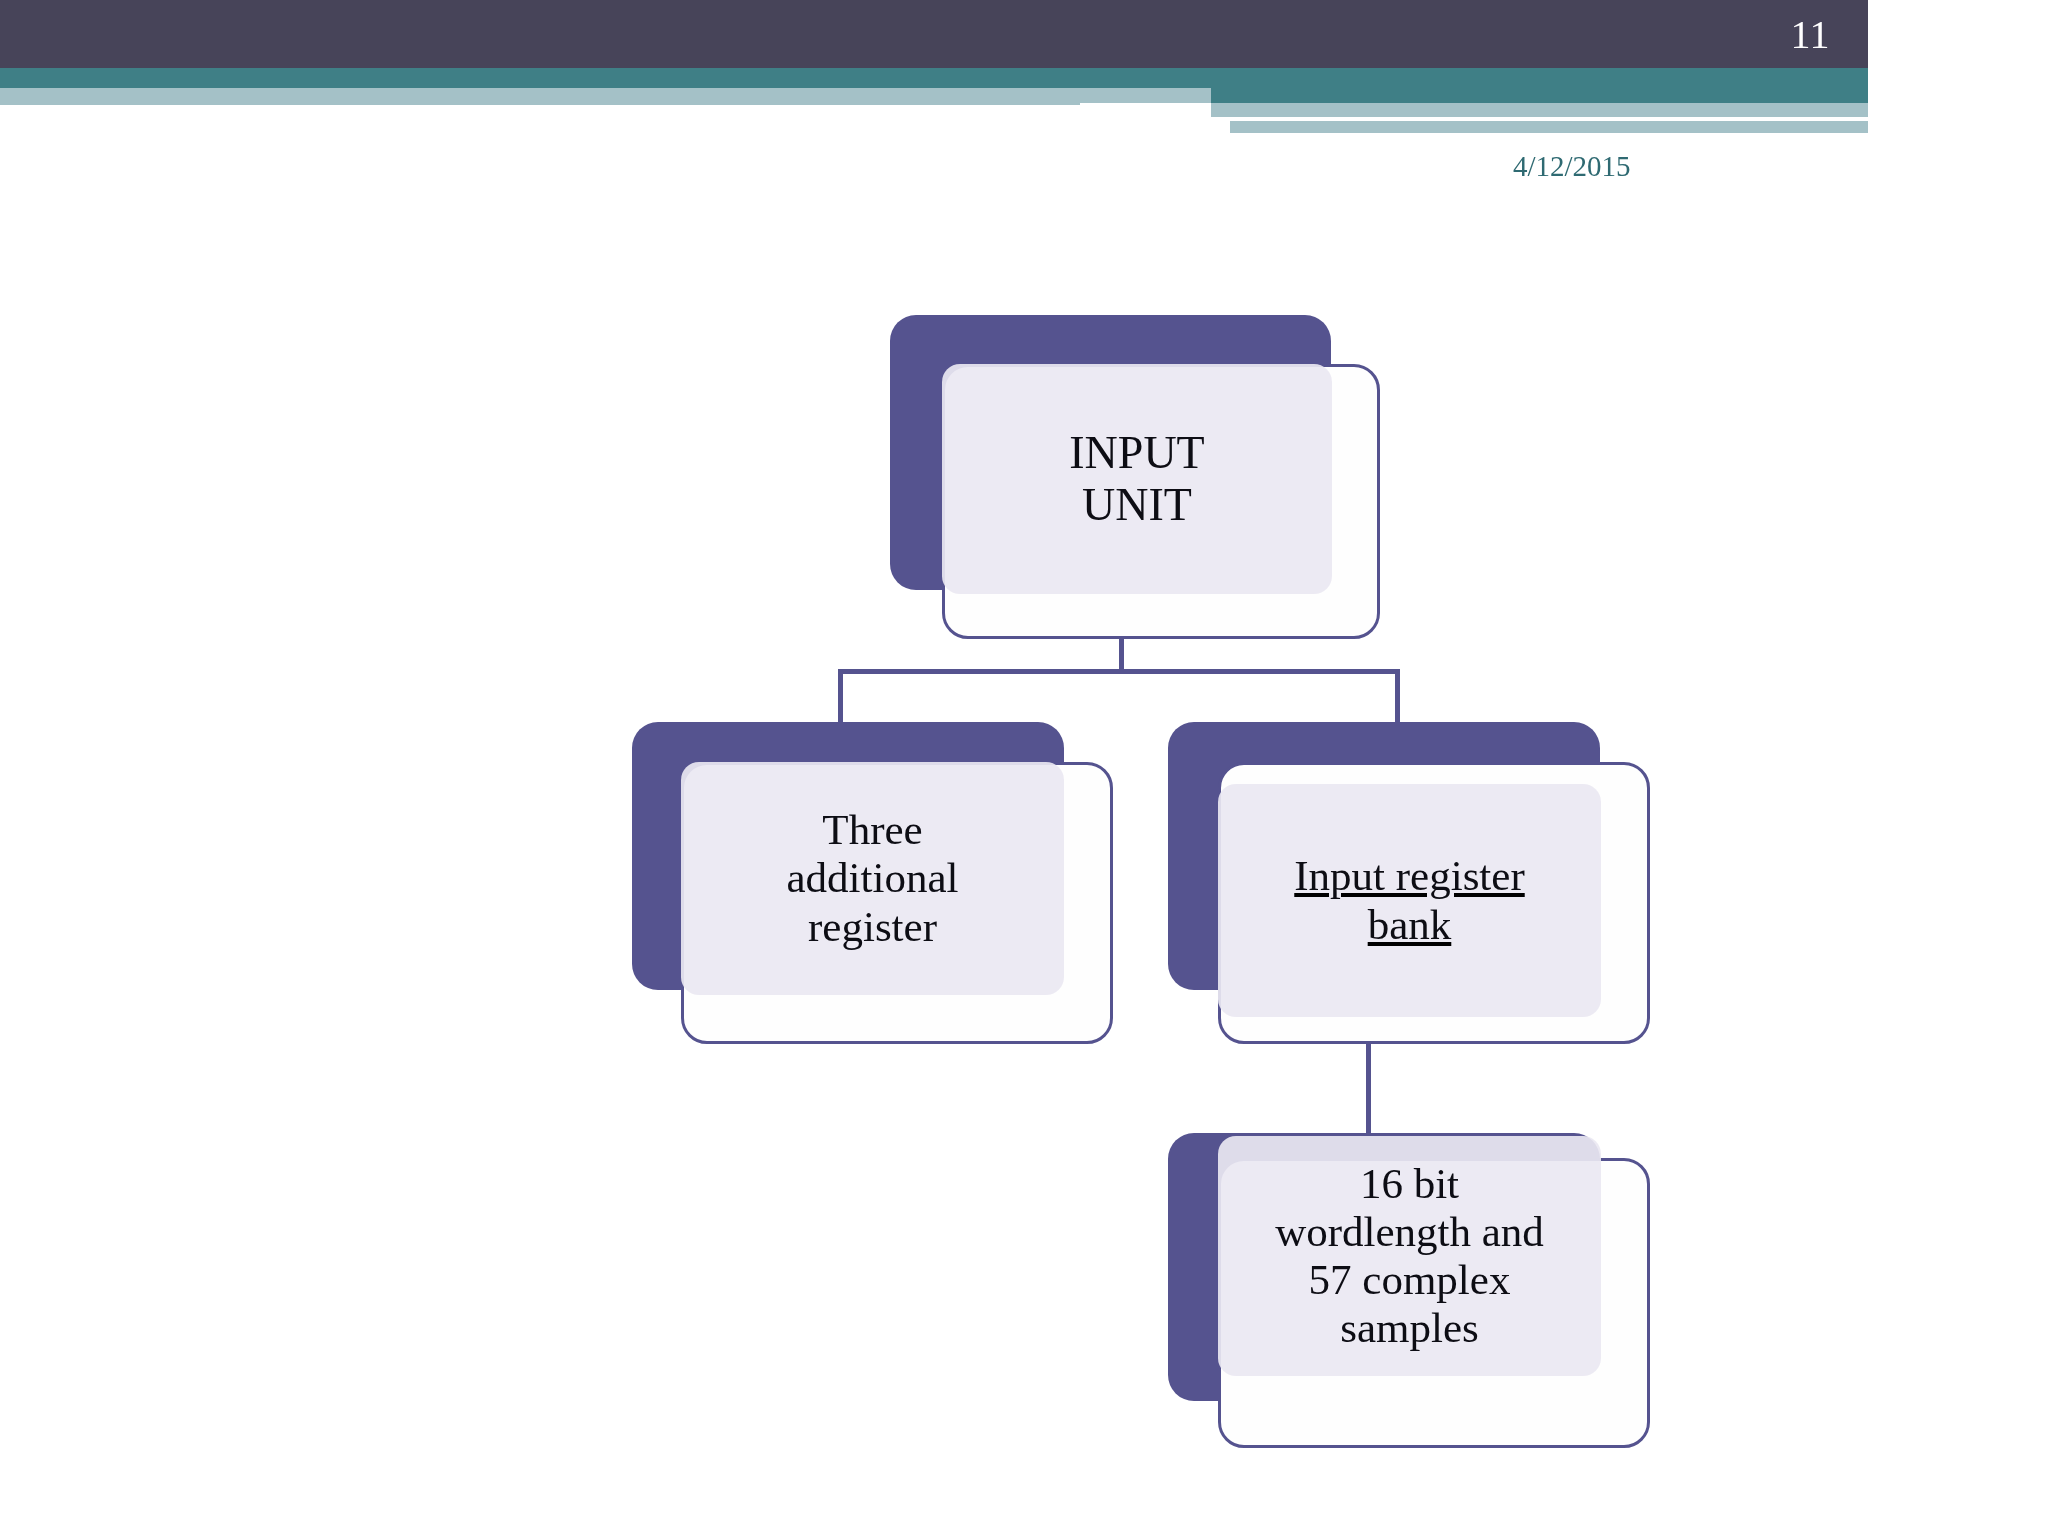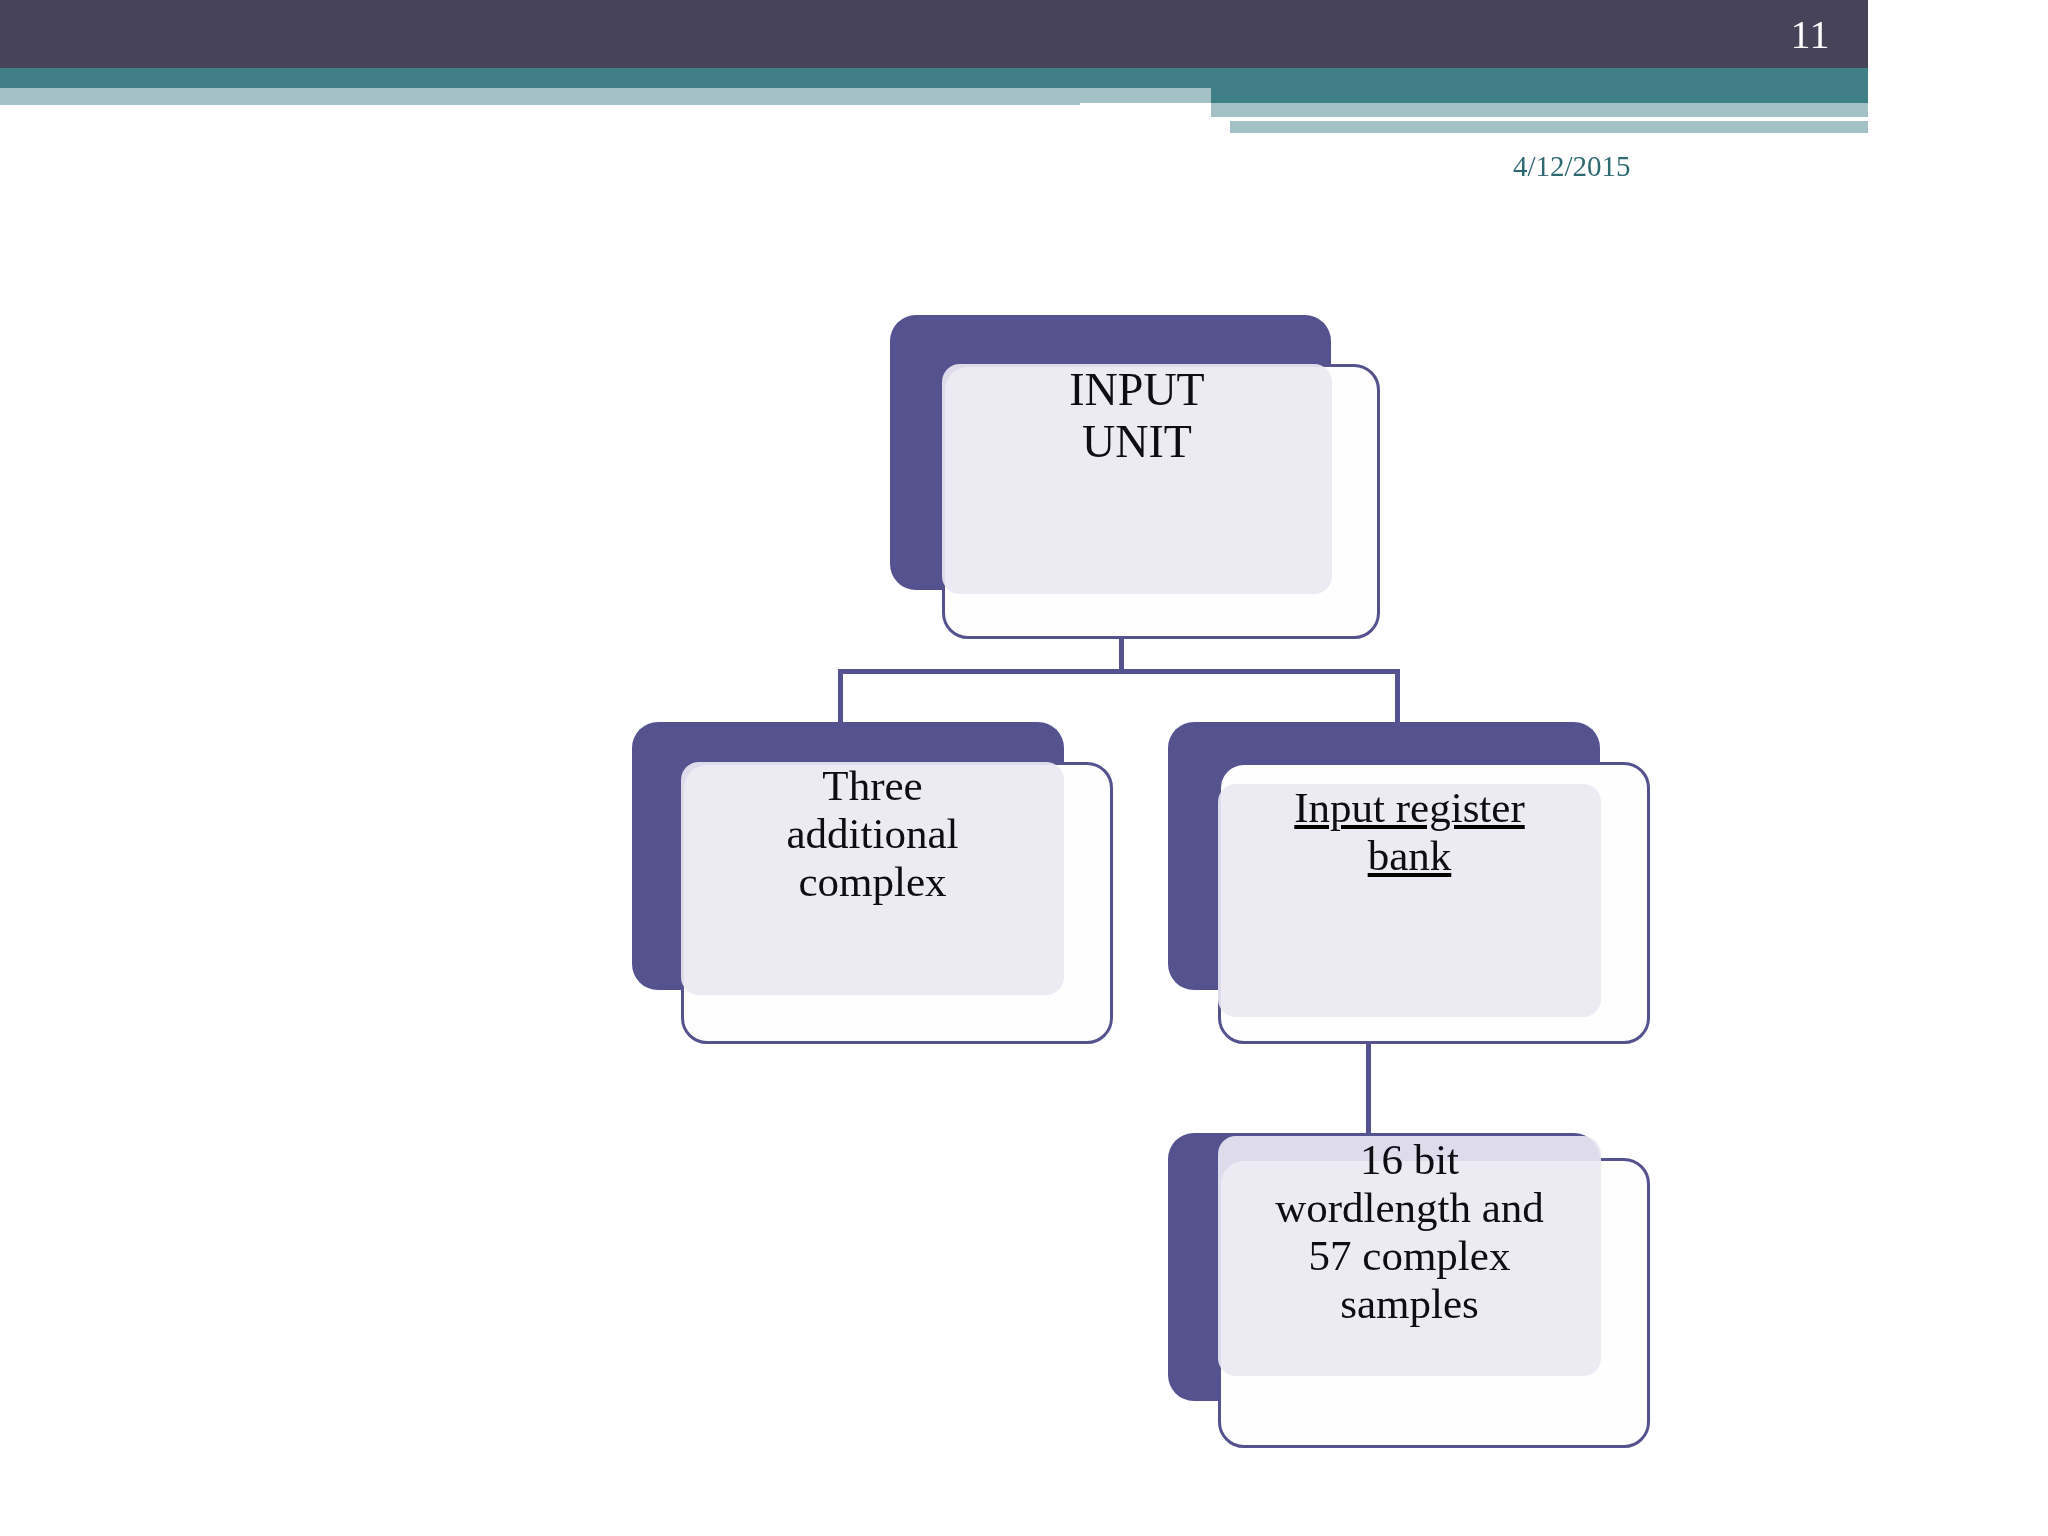--- a/index.html
+++ b/index.html
@@ -122,21 +122,21 @@
     border: 3px solid #55538F;
     box-sizing: border-box;
   }
   
   .node .panel {
     position: absolute;
     border-radius: 18px;
     background: rgba(234,232,242,0.92);
     box-sizing: border-box;
     display: flex;
-    align-items: flex-start;
+    align-items: center;
     justify-content: center;
   }
   .node .label {
     color: #0D0D14;
     text-align: center;
     line-height: 1.12;
     font-family: "Liberation Serif", "DejaVu Serif", serif;
     white-space: pre-line;
     padding: 0 14px;
   }
@@ -191,21 +191,21 @@
             <div class="label" style="font-size: 46px; color: rgb(13, 13, 20);">INPUT
 UNIT</div>
           </div>
         </div>
         <div class="node" style="left: 0px; top: 0px;">
           <div class="plate" style="left: 632px; top: 722px; width: 432px; height: 268px; background: rgb(85, 83, 143);"></div>
           <div class="card" style="left: 681px; top: 762px; width: 432px; height: 282px; border-color: rgb(85, 83, 143);"></div>
           <div class="panel" style="left: 681px; top: 762px; width: 383px; height: 233px;">
             <div class="label" style="font-size: 43px; color: rgb(13, 13, 20);">Three
 additional
-complex</div>
+register</div>
           </div>
         </div>
         <div class="node" style="left: 0px; top: 0px;">
           <div class="plate" style="left: 1168px; top: 722px; width: 432px; height: 268px; background: rgb(85, 83, 143);"></div>
           <div class="card" style="left: 1218px; top: 762px; width: 432px; height: 282px; border-color: rgb(85, 83, 143);"></div>
           <div class="panel" style="left: 1218px; top: 784px; width: 383px; height: 233px; text-decoration: underline;">
             <div class="label" style="font-size: 43px; color: rgb(13, 13, 20);">Input register
 bank</div>
           </div>
         </div>

